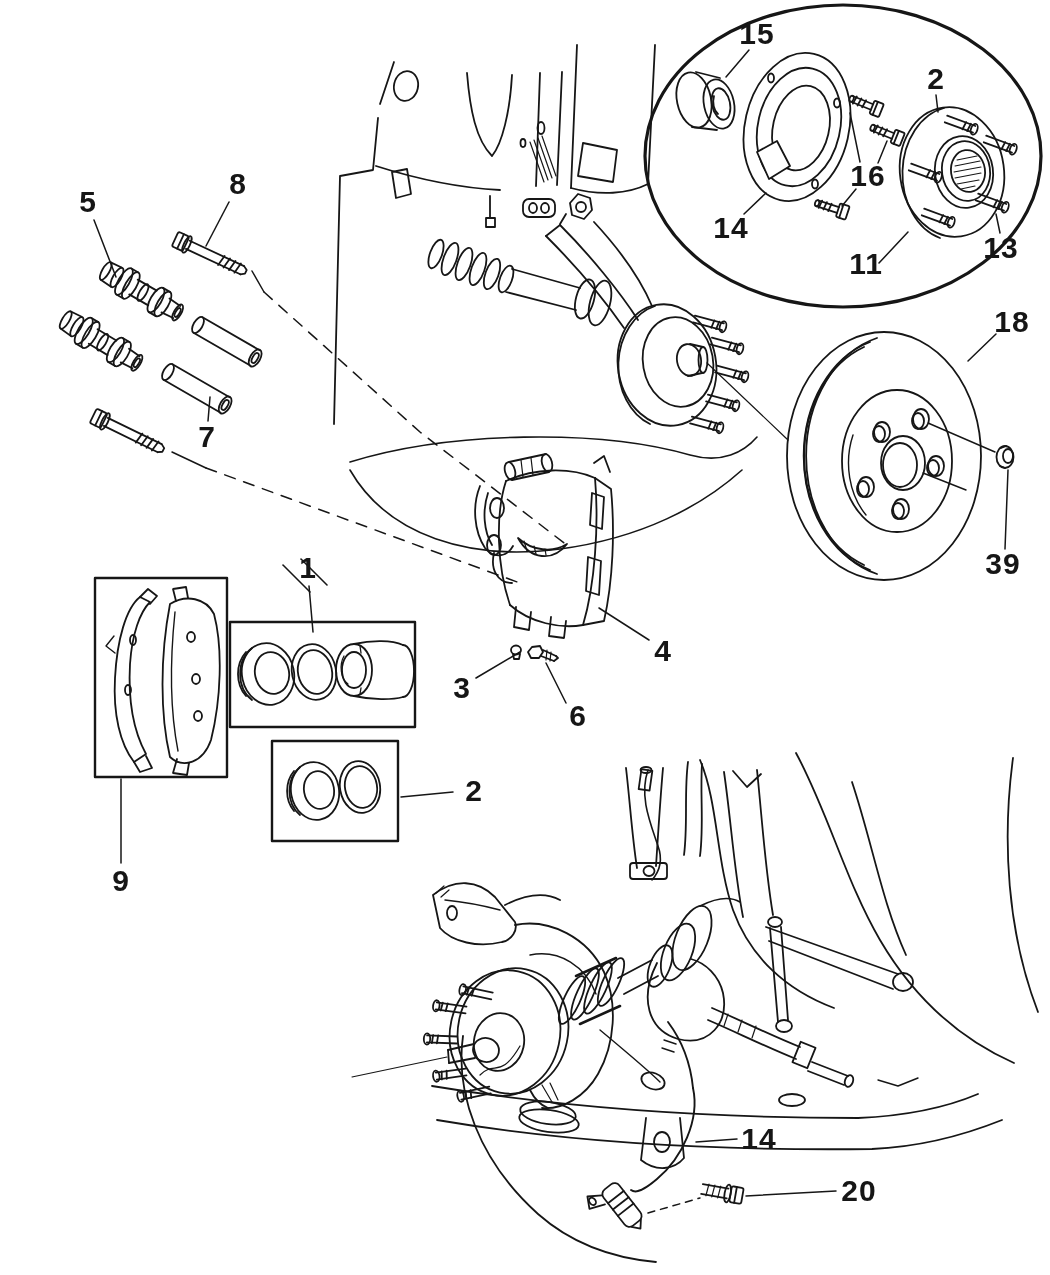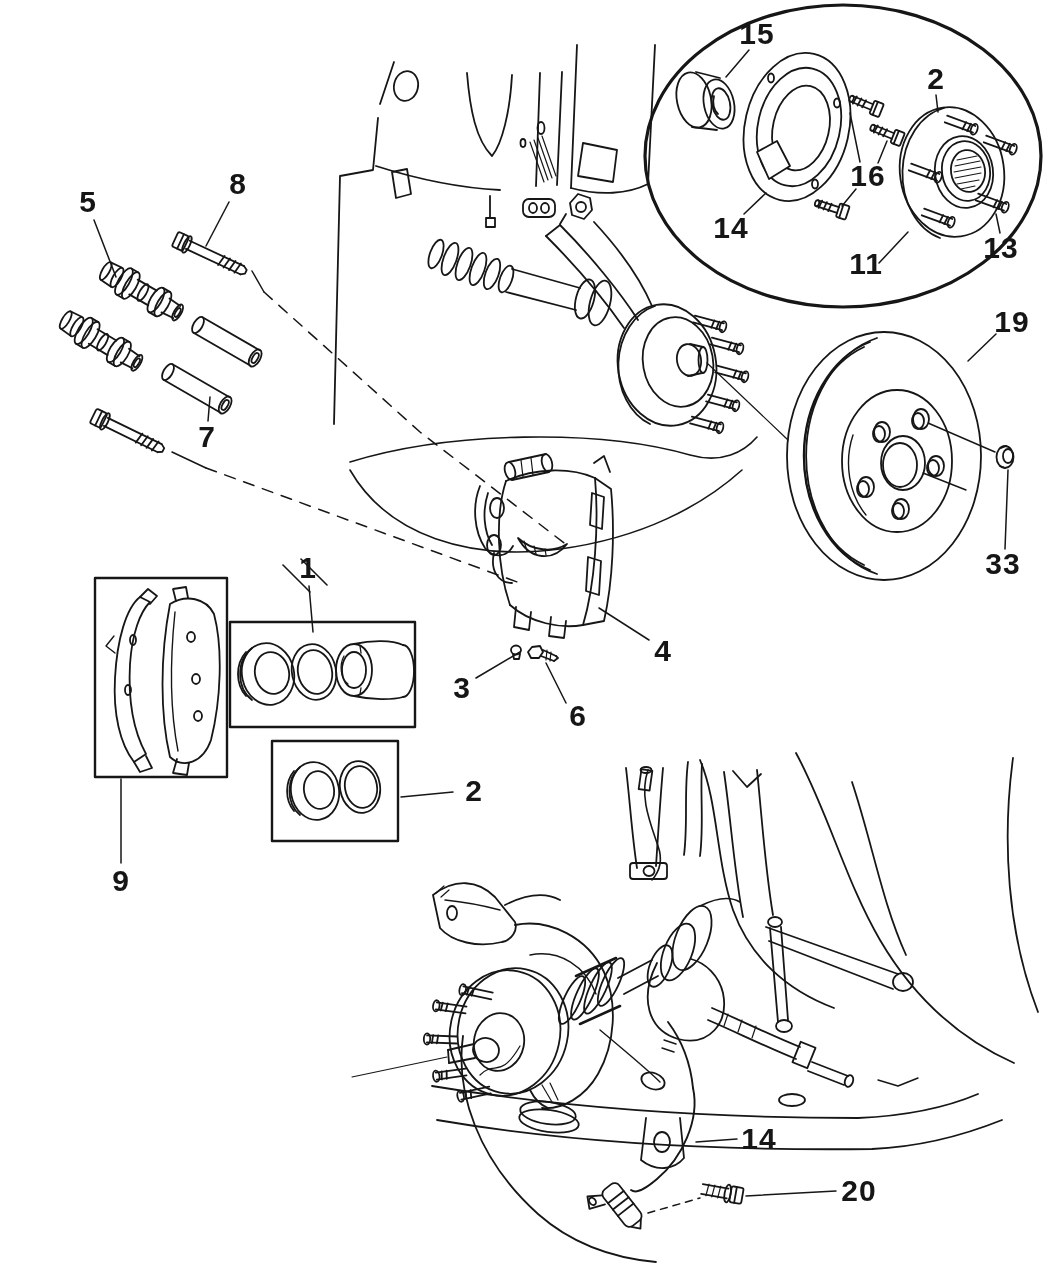--- a/index.html
+++ b/index.html
@@ -500,17 +500,17 @@
   <div class="callout" style="left:207px;top:437px">7</div>
   <div class="callout" style="left:238px;top:184px">8</div>
   <div class="callout" style="left:121px;top:881px">9</div>
   <div class="callout" style="left:866px;top:264px">11</div>
   <div class="callout" style="left:936px;top:79px">2</div>
   <div class="callout" style="left:1001px;top:248px">13</div>
   <div class="callout" style="left:731px;top:228px">14</div>
   <div class="callout" style="left:757px;top:34px">15</div>
   <div class="callout" style="left:868px;top:176px">16</div>
   <div class="callout" style="left:759px;top:1139px">14</div>
-  <div class="callout" style="left:1012px;top:322px">19</div>
+  <div class="callout" style="left:1012px;top:322px">18</div>
   <div class="callout" style="left:859px;top:1191px">20</div>
-  <div class="callout" style="left:1003px;top:564px">33</div>
+  <div class="callout" style="left:1003px;top:564px">39</div>
 
 </div>
 
 </body></html>

